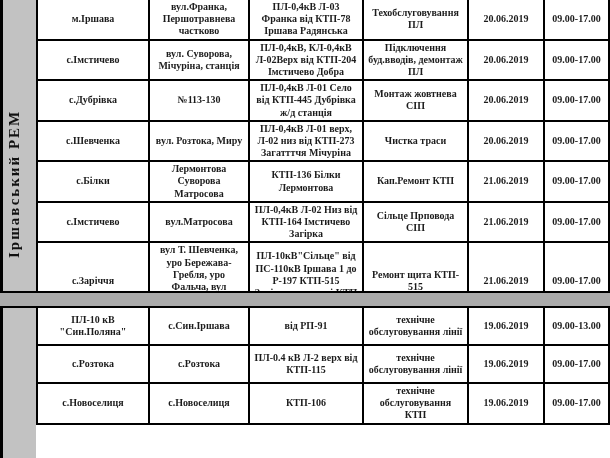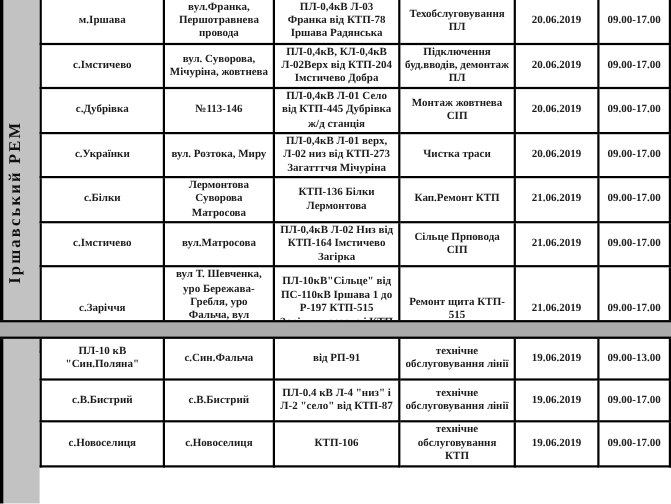--- a/index.html
+++ b/index.html
@@ -57,44 +57,44 @@
       <col class="c1">
         <col class="c2">
         <col class="c3">
         <col class="c4">
         <col class="c5">
         <col class="c6">
     </colgroup>
     <tbody>
         <tr>
           <td>м.Іршава</td>
-          <td>вул.Франка, Першотравнева провода</td>
+          <td>вул.Франка, Першотравнева частково</td>
           <td>ПЛ-0,4кВ Л-03 Франка від КТП-78 Іршава Радянська</td>
           <td>Техобслуговування ПЛ</td>
           <td>20.06.2019</td>
           <td>09.00-17.00</td>
         </tr>
         <tr>
           <td>с.Імстичево</td>
-          <td>вул. Суворова, Мічуріна, жовтнева</td>
+          <td>вул. Суворова, Мічуріна, станція</td>
           <td>ПЛ-0,4кВ, КЛ-0,4кВ Л-02Верх від КТП-204 Імстичево Добра</td>
           <td>Підключення буд.вводів, демонтаж ПЛ</td>
           <td>20.06.2019</td>
           <td>09.00-17.00</td>
         </tr>
         <tr>
           <td>с.Дубрівка</td>
-          <td>№113-146</td>
+          <td>№113-130</td>
           <td>ПЛ-0,4кВ Л-01 Село від КТП-445 Дубрівка ж/д станція</td>
           <td>Монтаж жовтнева СІП</td>
           <td>20.06.2019</td>
           <td>09.00-17.00</td>
         </tr>
         <tr>
-          <td>с.Українки</td>
+          <td>с.Шевченка</td>
           <td>вул. Розтока, Миру</td>
           <td>ПЛ-0,4кВ Л-01 верх, Л-02 низ від КТП-273 Загатттчя Мічуріна</td>
           <td>Чистка траси</td>
           <td>20.06.2019</td>
           <td>09.00-17.00</td>
         </tr>
         <tr>
           <td>с.Білки</td>
           <td>Лермонтова Суворова Матросова</td>
           <td>КТП-136 Білки Лермонтова</td>
@@ -128,30 +128,30 @@
       <col class="c1">
         <col class="c2">
         <col class="c3">
         <col class="c4">
         <col class="c5">
         <col class="c6">
     </colgroup>
     <tbody>
         <tr>
           <td>ПЛ-10 кВ "Син.Поляна"</td>
-          <td>с.Син.Фальча</td>
+          <td>с.Син.Іршава</td>
           <td>від РП-91</td>
           <td>технічне обслуговування лінії</td>
           <td>19.06.2019</td>
           <td>09.00-13.00</td>
         </tr>
         <tr>
-          <td>с.В.Бистрий</td>
-          <td>с.В.Бистрий</td>
-          <td>ПЛ-0.4 кВ Л-4 "низ" і Л-2 "село" від КТП-87</td>
+          <td>с.Розтока</td>
+          <td>с.Розтока</td>
+          <td>ПЛ-0.4 кВ Л-2 верх від КТП-115</td>
           <td>технічне обслуговування лінії</td>
           <td>19.06.2019</td>
           <td>09.00-17.00</td>
         </tr>
         <tr>
           <td>с.Новоселиця</td>
           <td>с.Новоселиця</td>
           <td>КТП-106</td>
           <td>технічне обслуговування КТП</td>
           <td>19.06.2019</td>

